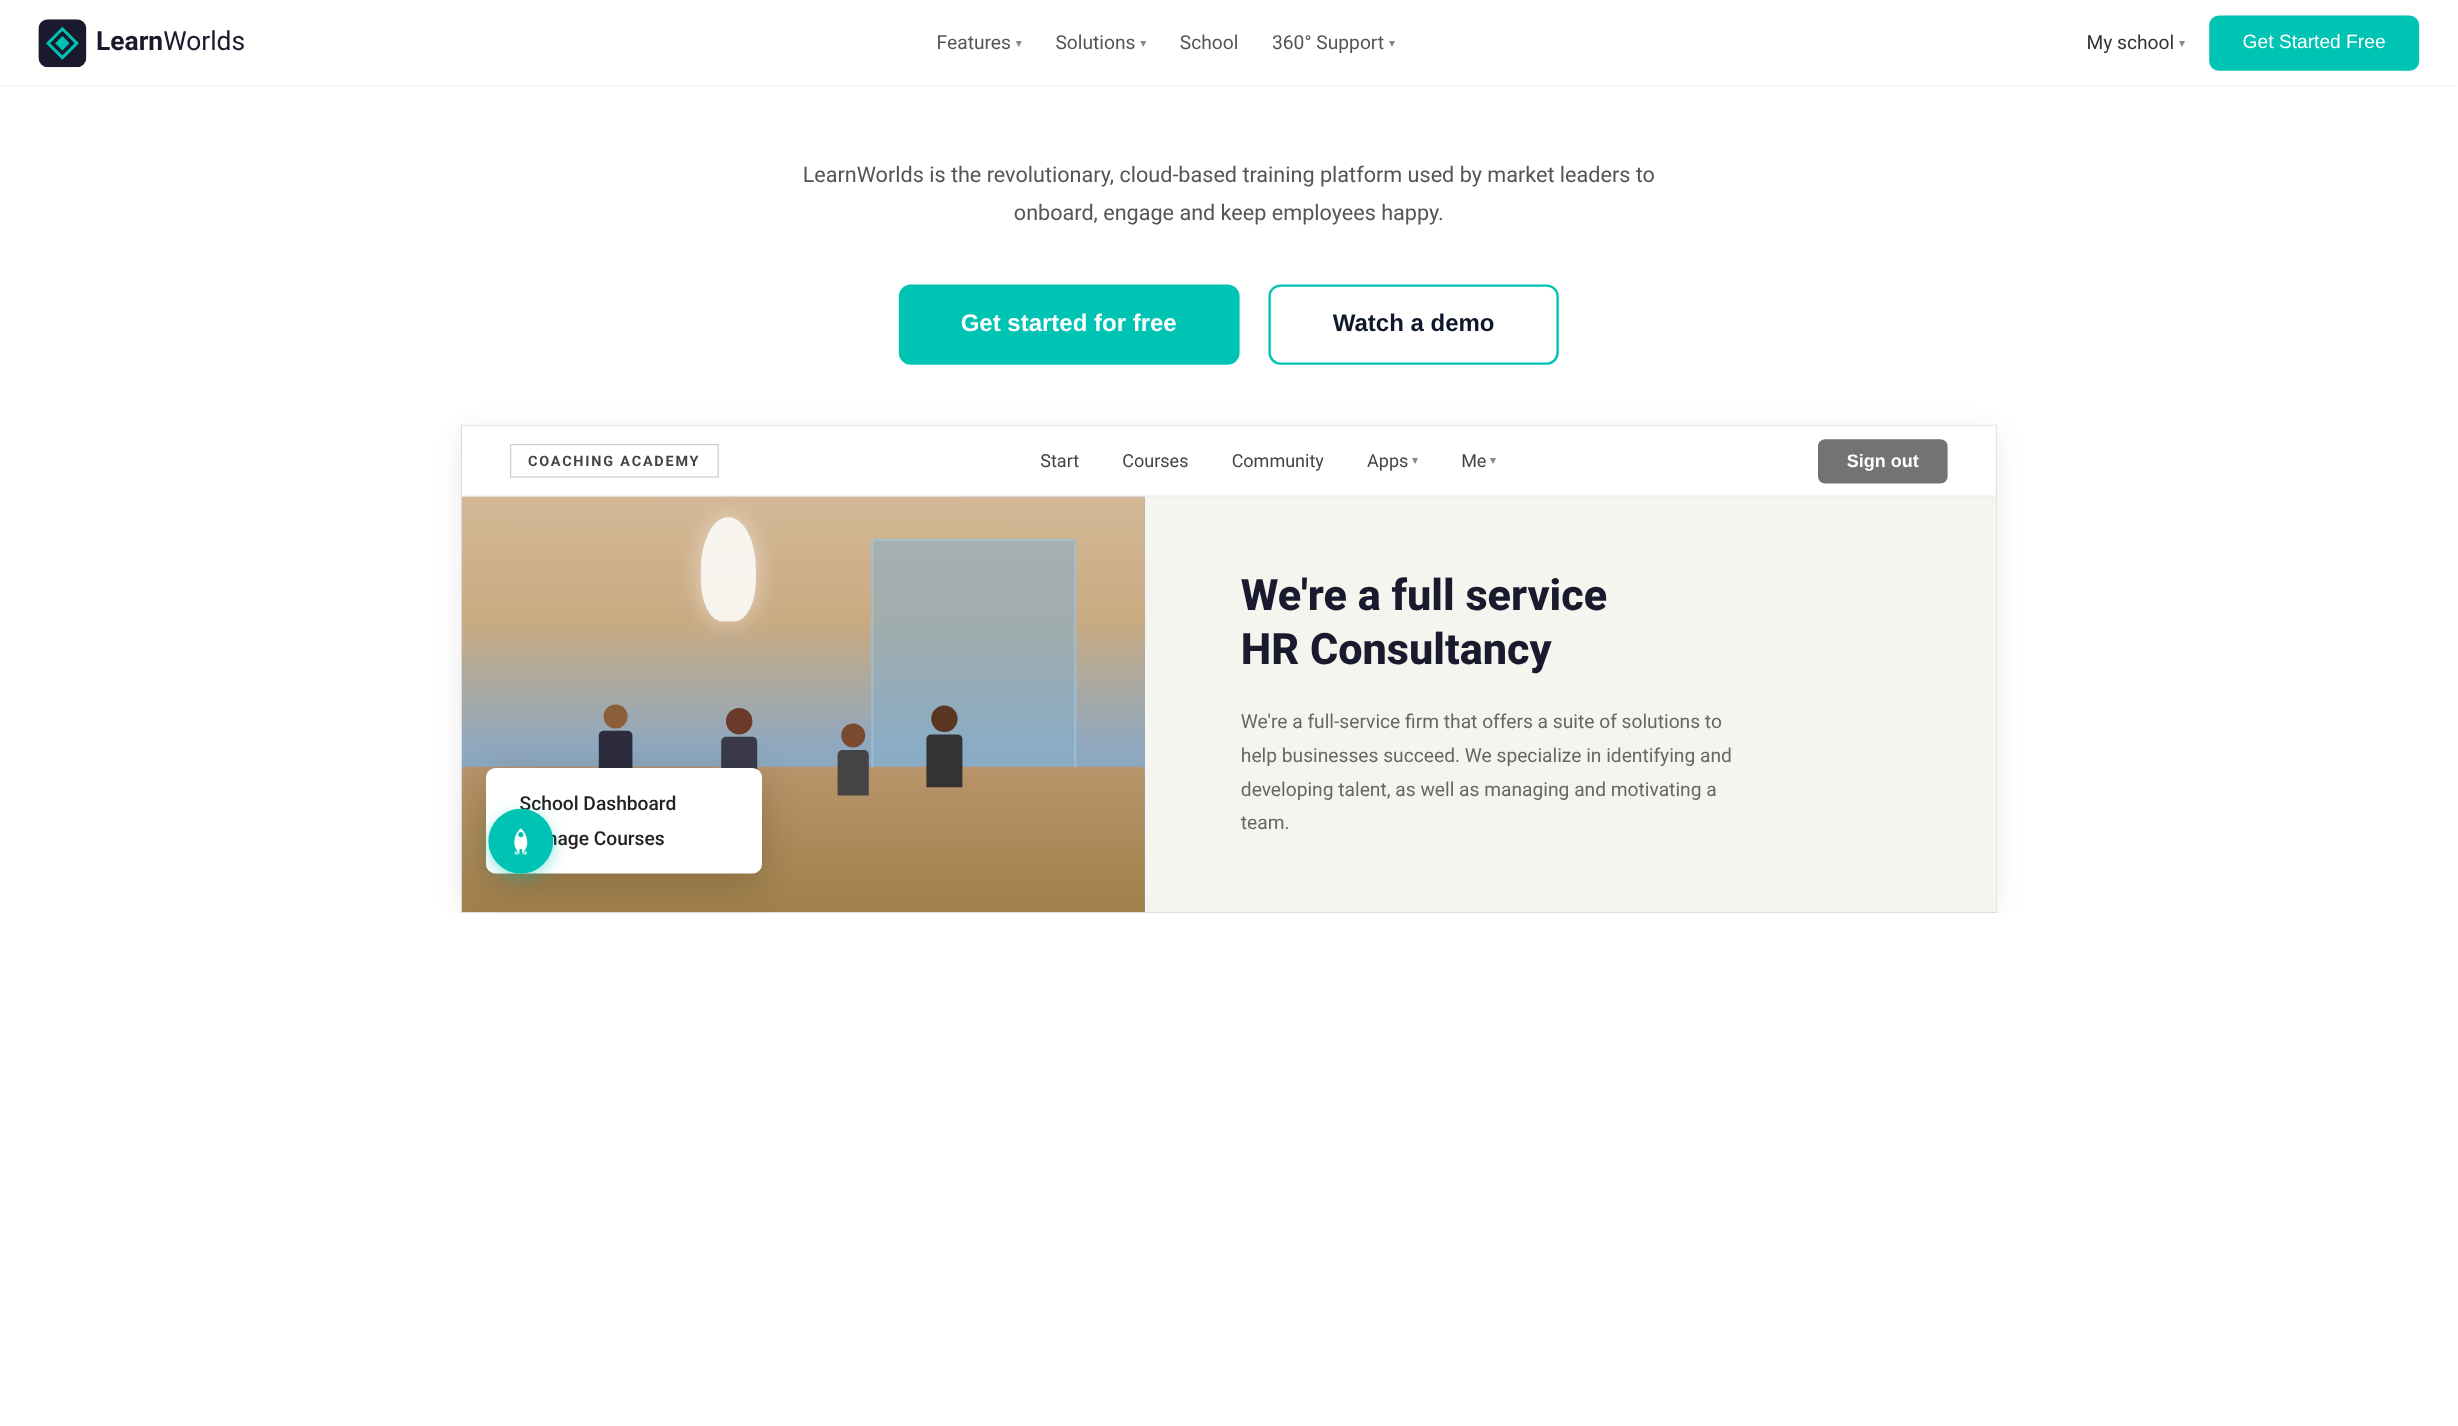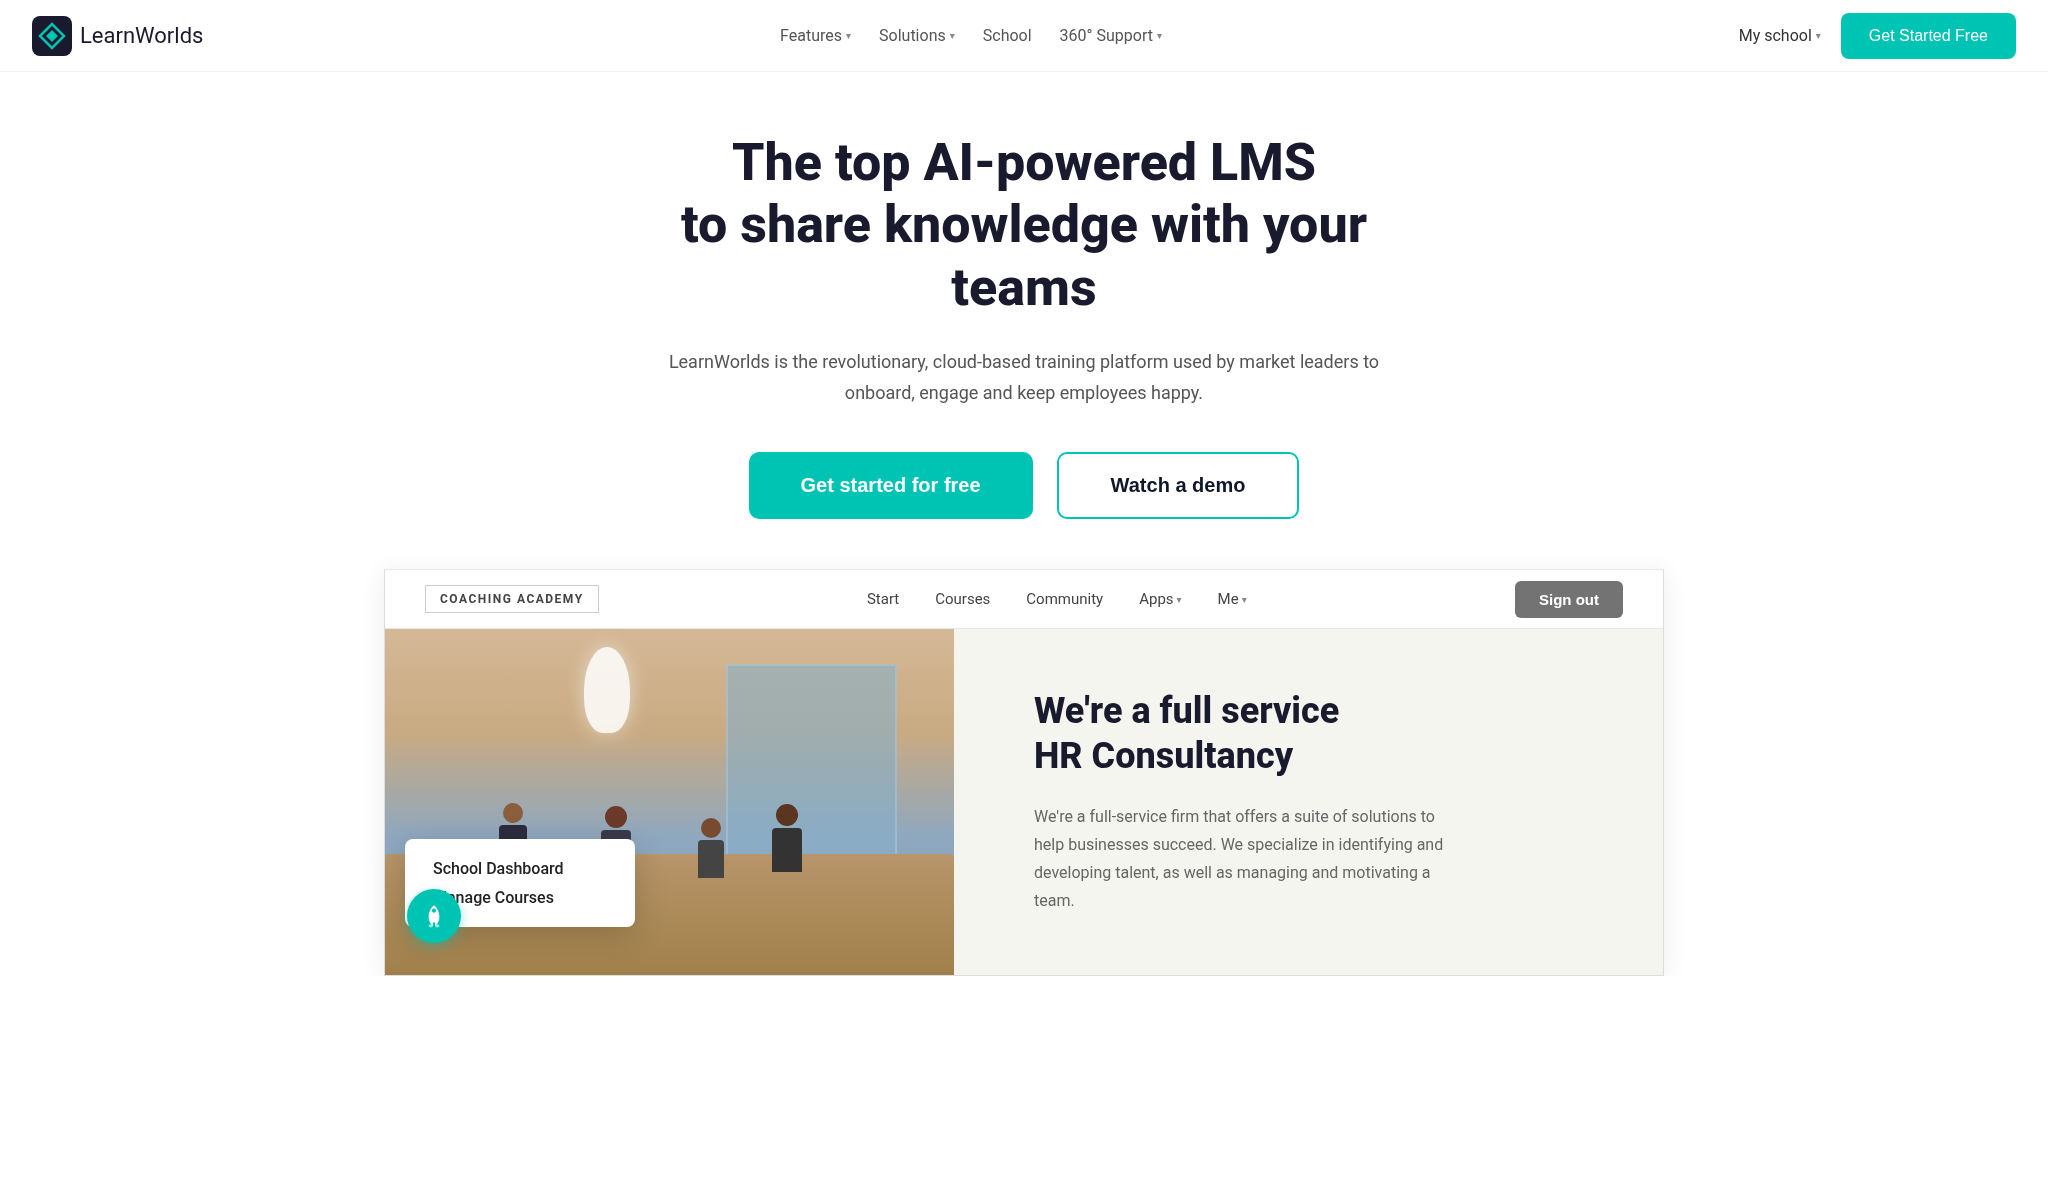--- a/index.html
+++ b/index.html
@@ -25,21 +25,21 @@
     .logo-icon {
       width: 40px;
       height: 40px;
     }
     .logo-text {
       font-size: 22px;
       font-weight: 400;
       color: #1a1a2e;
     }
     .logo-text strong {
-      font-weight: 400;
+      font-weight: 700;
     }
     .navbar-center {
       display: flex;
       align-items: flex-end;
       gap: 28px;
     }
     .nav-item {
       font-size: 16px;
       color: #555;
       cursor: pointer;
@@ -302,24 +302,20 @@
   <div class="navbar-right">
     <div class="my-school-btn">
       <span>My school</span>
       <span class="chevron">▾</span>
     </div>
     <button class="get-started-btn">Get Started Free</button>
   </div>
 </nav>
 
 <section class="hero">
-  <h1>
-    <span>The top AI-powered LMS</span><br>
-    <span>to share knowledge with your teams</span>
-  </h1>
   <p>LearnWorlds is the revolutionary, cloud-based training platform used by market leaders to onboard, engage and keep employees happy.</p>
   <div class="hero-buttons">
     <button class="btn-primary">Get started for free</button>
     <button class="btn-outline">Watch a demo</button>
   </div>
 </section>
 
 <div class="demo-frame">
 
   <div class="inner-navbar">
@@ -359,21 +355,21 @@
         <div style="position:absolute; bottom:28%; left:55%; display:flex; flex-direction:column; align-items:center;">
           <div style="width:20px;height:20px;background:#7a4a30;border-radius:50%;"></div>
           <div style="width:26px;height:38px;background:#444;border-radius:4px 4px 0 0;margin-top:2px;"></div>
         </div>
         <div style="position:absolute; bottom:30%; left:68%; display:flex; flex-direction:column; align-items:center;">
           <div style="width:22px;height:22px;background:#5a3520;border-radius:50%;"></div>
           <div style="width:30px;height:44px;background:#333;border-radius:4px 4px 0 0;margin-top:2px;"></div>
         </div>
       </div>
 
-      <div style="position:absolute; bottom:48px; left:20px; background:#fff; border-radius:8px; padding:20px 28px; box-shadow:0 8px 32px rgba(0,0,0,0.18); z-index:5; min-width:230px;">
+      <div style="position:absolute; bottom:32px; left:20px; background:#fff; border-radius:8px; padding:20px 28px; box-shadow:0 8px 32px rgba(0,0,0,0.18); z-index:5; min-width:230px;">
         <div style="font-size:16px; color:#222; margin-bottom:10px; font-weight:500;">School Dashboard</div>
         <div style="font-size:16px; color:#222; font-weight:500;">Manage Courses</div>
       </div>
 
       <div style="position:absolute; bottom:32px; left:22px; width:54px; height:54px; background:#00c4b3; border-radius:50%; display:flex; align-items:center; justify-content:center; z-index:6; box-shadow:0 4px 12px rgba(0,196,179,0.4);">
         <svg viewBox="0 0 24 24" width="26" height="26" fill="white">
           <path d="M12 2C12 2 7 6 7 13c0 3.31 1.57 6.26 4 8.12V18h2v3.12C15.43 19.26 17 16.31 17 13c0-7-5-11-5-11zm0 3c1.1 0 2 .9 2 2s-.9 2-2 2-2-.9-2-2 .9-2 2-2z"></path>
           <ellipse cx="9" cy="21" rx="2" ry="1.5" fill="rgba(255,255,255,0.6)"></ellipse>
           <ellipse cx="15" cy="21" rx="2" ry="1.5" fill="rgba(255,255,255,0.6)"></ellipse>
         </svg>

